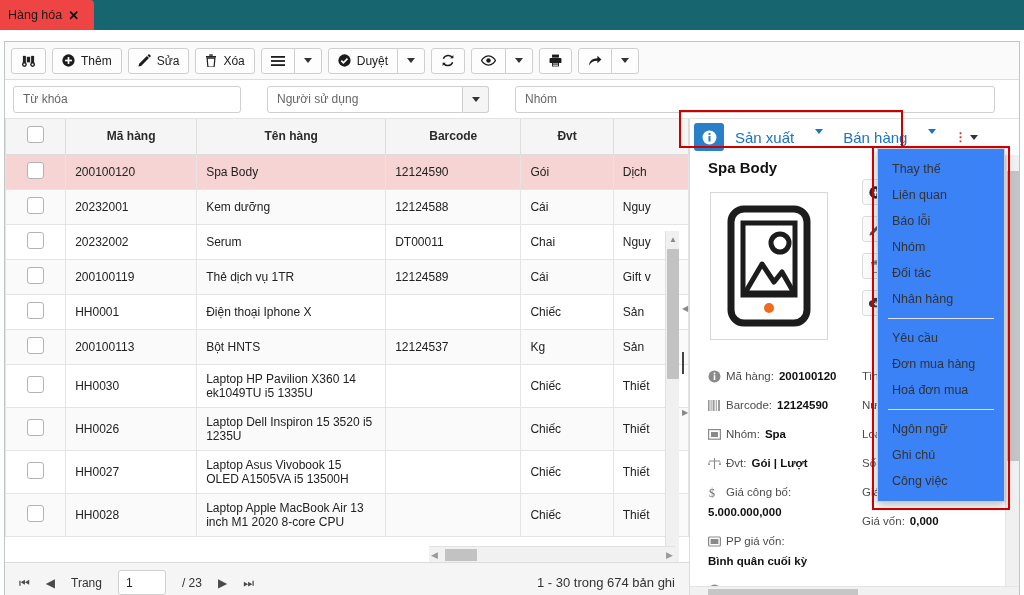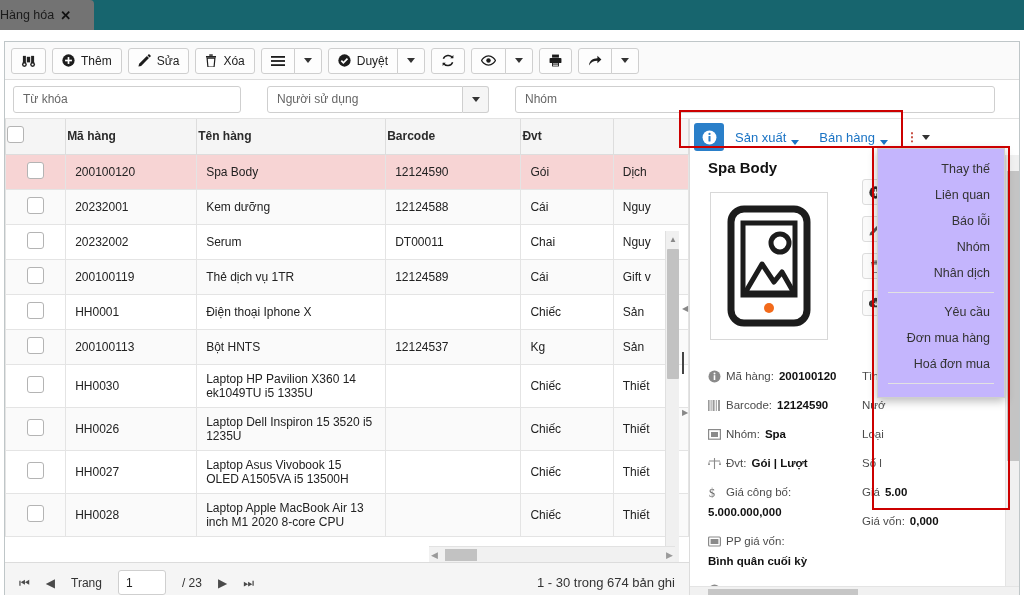--- a/index.html
+++ b/index.html
@@ -14,22 +14,22 @@
   }
   #app { position: relative; width: 1024px; height: 595px; background:#fff; }
 
   
   .tabbar {
     position: absolute; left:0; top:0; width:1024px; height:30px;
     background: #17656e;
   }
   .tab-active {
     position:absolute; left:0; top:0; width:94px; height:30px;
-    background:#737373; border-top-right-radius:4px;
-    display:flex; align-items:center; padding:0 0; gap:6px;
+    background:#ef4444; border-top-right-radius:4px;
+    display:flex; align-items:center; padding:0 8px; gap:6px;
   }
   .tab-label { font-size:12.5px; color:#1b1b1b; white-space:nowrap; }
   .tab-close { font-size:13px; font-weight:bold; color:#111; cursor:pointer; line-height:1; }
 
   
   .frame {
     position:absolute; left:4px; top:41px; width:1016px; height:562px;
     border:1px solid #bfc6c8; background:#f97316;
   }
 
@@ -69,21 +69,21 @@
     border-top-right-radius:3px;border-bottom-right-radius:3px;
     background:#f5f5f5; display:flex;align-items:center;justify-content:center;cursor:pointer;}
   .inp-group { display:flex; }
   .inp-nhom { width:480px; }
 
   
   .grid { position:absolute; left:0; top:77px; width:684px; bottom:40px; overflow:hidden; background:#fff; }
   table.g { border-collapse:collapse; width:100%; table-layout:fixed; }
   table.g th {
     background:#f5f5f5; border:1px solid #dddddd; border-top:none;
-    height:35px; font-size:12px; font-weight:bold; color:#2b2b2b; text-align:left;
+    height:35px; font-size:12px; font-weight:bold; color:#2b2b2b; text-align:center;
   }
   table.g td {
     border:1px solid #e4e4e4; border-top:none; font-size:12px; color:#222;
     padding:7px 9px; height:35px; vertical-align:middle;
   }
   tr.alt td { background:#fafafa; }
   tr.sel td { background:#f7d4d4 !important; }
   .cb { width:17px;height:17px;border:1px solid #b4b4b4;border-radius:3px;background:#fff;display:inline-block;cursor:pointer;}
   .c-chk { width:56px; text-align:center; }
   .c-ma  { width:122px; }
@@ -125,21 +125,21 @@
   .pgcount { margin-left:auto; font-size:13px; color:#333; }
 
   
   .detail {
     position:absolute; left:684px; top:77px; right:0; bottom:0;
     background:#fff; border-left:1px solid #dcdcdc; overflow:hidden;
   }
   .dtoolbar { height:36px; display:flex; align-items:center; padding:0 4px; gap:2px; background:#fff;}
   .infobtn { width:30px;height:28px;background:#2a7fc9;border-radius:3px;
     display:flex;align-items:center;justify-content:center;cursor:pointer;}
-  .dlink { font-size:13px; color:#1a73c4; display:inline-flex;align-items:flex-end;gap:5px;
+  .dlink { font-size:15px; color:#1a73c4; display:inline-flex;align-items:flex-start;gap:21px;
     padding:0 9px;cursor:pointer;white-space:nowrap;}
   .caret-b { width:0;height:0;border-left:4px solid transparent;border-right:4px solid transparent;border-top:5px solid #1a73c4; }
   .kebab { display:inline-flex;align-items:center;gap:4px;padding:0 7px;height:24px;cursor:pointer;}
   .kdots { color:#c0392b; font-weight:bold; font-size:12px; letter-spacing:0; line-height:9px;}
 
   .dtitle { font-size:15px; font-weight:bold; color:#111; padding:4px 0 0 18px; }
   .imgbox { margin:16px 0 0 20px; width:118px; height:148px; border:1px solid #d8d8d8;
     display:flex; align-items:center; justify-content:center; background:#fff;}
 
   .sidebtns { position:absolute; left:172px; top:60px; display:flex; flex-direction:column; gap:11px; }
@@ -157,22 +157,22 @@
   .fr-clip { white-space:nowrap; overflow:hidden; }
 
   .dvscroll { position:absolute; right:0; top:36px; bottom:16px; width:14px; background:#f0f0f0; border-left:1px solid #e4e4e4;}
   .dvthumb { position:absolute; left:1px; top:16px; width:12px; height:290px; background:#c4c4c4;}
   .dhscroll { position:absolute; left:0; right:0; bottom:0; height:16px; background:#f1f1f1; border-top:1px solid #e4e4e4;}
   .dhthumb { position:absolute; left:18px; top:2px; width:150px; height:12px; background:#c6c6c6;}
 
   
   .menu {
     position:absolute; left:877px; top:148px; width:128px;
-    background:#c4b5fd; border:1px solid #cfcfcf; box-shadow:0 3px 9px rgba(0,0,0,.28);
-    padding:7px 0; z-index:40;text-align:right;
+    background:#3b82f6; border:1px solid #cfcfcf; box-shadow:0 3px 9px rgba(0,0,0,.28);
+    padding:7px 0; z-index:40;
   }
   .mitem { padding:6px 14px; font-size:12.5px; color:#333; cursor:pointer; white-space:nowrap; }
   .msep { height:1px; background:#e2e2e2; margin:6px 10px; }
 
   
   .redbox { position:absolute; border:2px solid #cc0000; pointer-events:none; z-index:60; }
   #red-toolbar { left:679px; top:110px; width:224px; height:38px; }
   #red-menu { left:872px; top:146px; width:138px; height:364px; }
 </style>
 </head>
@@ -610,26 +610,32 @@
       </div>
     </div>
   </div>
 
   <div class="menu">
     <div id="menu-g1">
         <div class="mitem">Thay thế</div>
         <div class="mitem">Liên quan</div>
         <div class="mitem">Báo lỗi</div>
         <div class="mitem">Nhóm</div>
-        <div class="mitem">Nhân dịch</div>
+        <div class="mitem">Đối tác</div>
+        <div class="mitem">Nhân hàng</div>
       </div>
     <div class="msep"></div>
     <div id="menu-g2">
         <div class="mitem">Yêu cầu</div>
         <div class="mitem">Đơn mua hàng</div>
         <div class="mitem">Hoá đơn mua</div>
       </div>
     <div class="msep"></div>
+    <div id="menu-g3">
+        <div class="mitem">Ngôn ngữ</div>
+        <div class="mitem">Ghi chú</div>
+        <div class="mitem">Công việc</div>
+      </div>
   </div>
 
   <div class="redbox" id="red-toolbar"></div>
   <div class="redbox" id="red-menu"></div>
 </div>
 
 </body></html>

